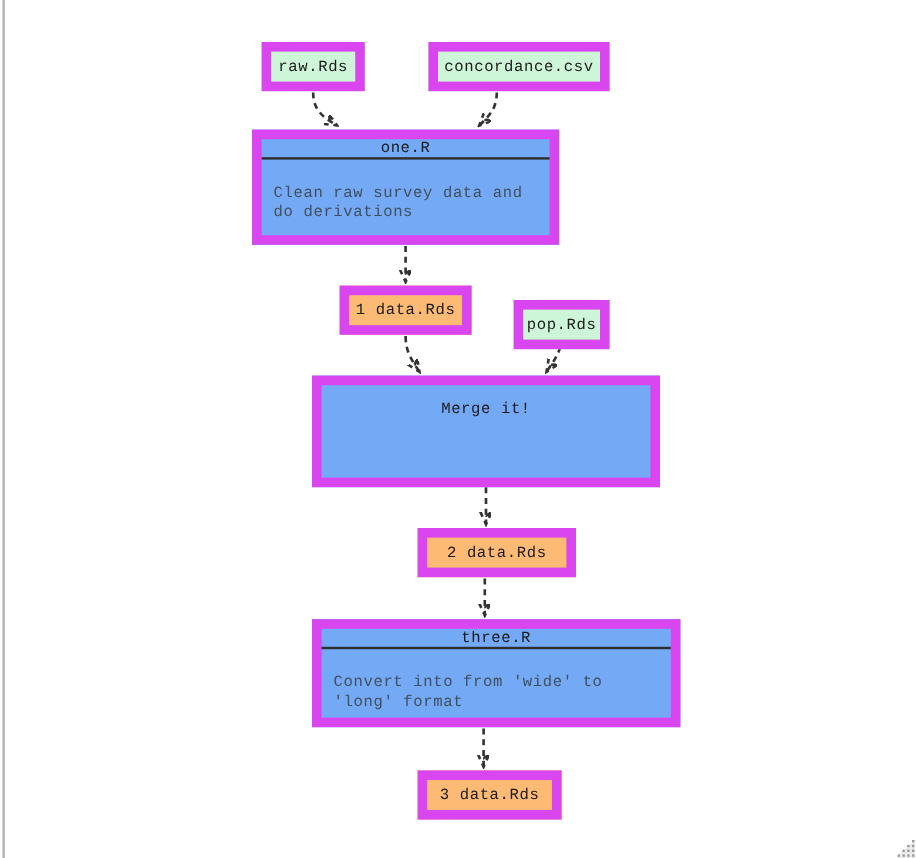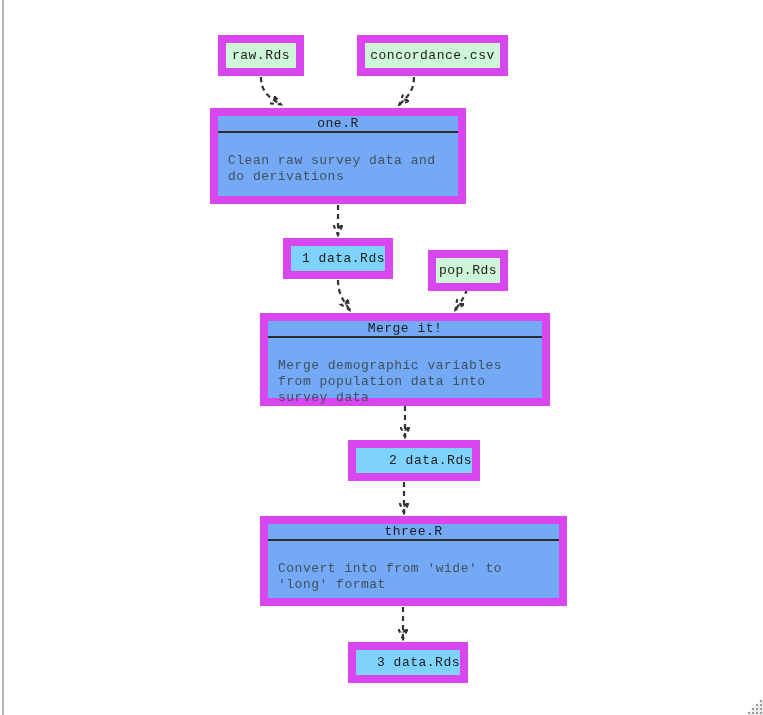--- a/index.html
+++ b/index.html
@@ -20,21 +20,21 @@
     border:8px solid #d946ef;
     color:#1b1b1b;
     font-size:13px;
   }
   .file{
     display:flex;align-items:center;justify-content:center;
     text-align:center;
     letter-spacing:0.5px;
   }
   .file.input{background:#cdf6d8;}
-  .file.output{background:#7dd3fc;justify-content:flex-end;}
+  .file.output{background:#fdba74;}
   .process{
     background:#74a9f6;
     display:flex;flex-direction:column;
   }
   .process .title{
     display:flex;align-items:center;justify-content:center;
     letter-spacing:0.5px;
     color:#1b1b1b;
     border-radius:19px;
   }
@@ -107,21 +107,20 @@
   <div class="node file input n-pop">
     <span>pop.Rds</span>
   </div>
 
   <div class="node process n-one">
     <div class="title">one.R</div>
     <div class="desc">Clean raw survey data and do derivations</div>
   </div>
   <div class="node process n-merge">
     <div class="title">Merge it!</div>
-    <div class="desc">Merge demographic variables from population data into survey data</div>
   </div>
   <div class="node process n-three">
     <div class="title">three.R</div>
     <div class="desc">Convert into from 'wide' to 'long' format</div>
   </div>
 
   <div class="node file output n-d1">
     <span>1 data.Rds</span>
   </div>
   <div class="node file output n-d2">

